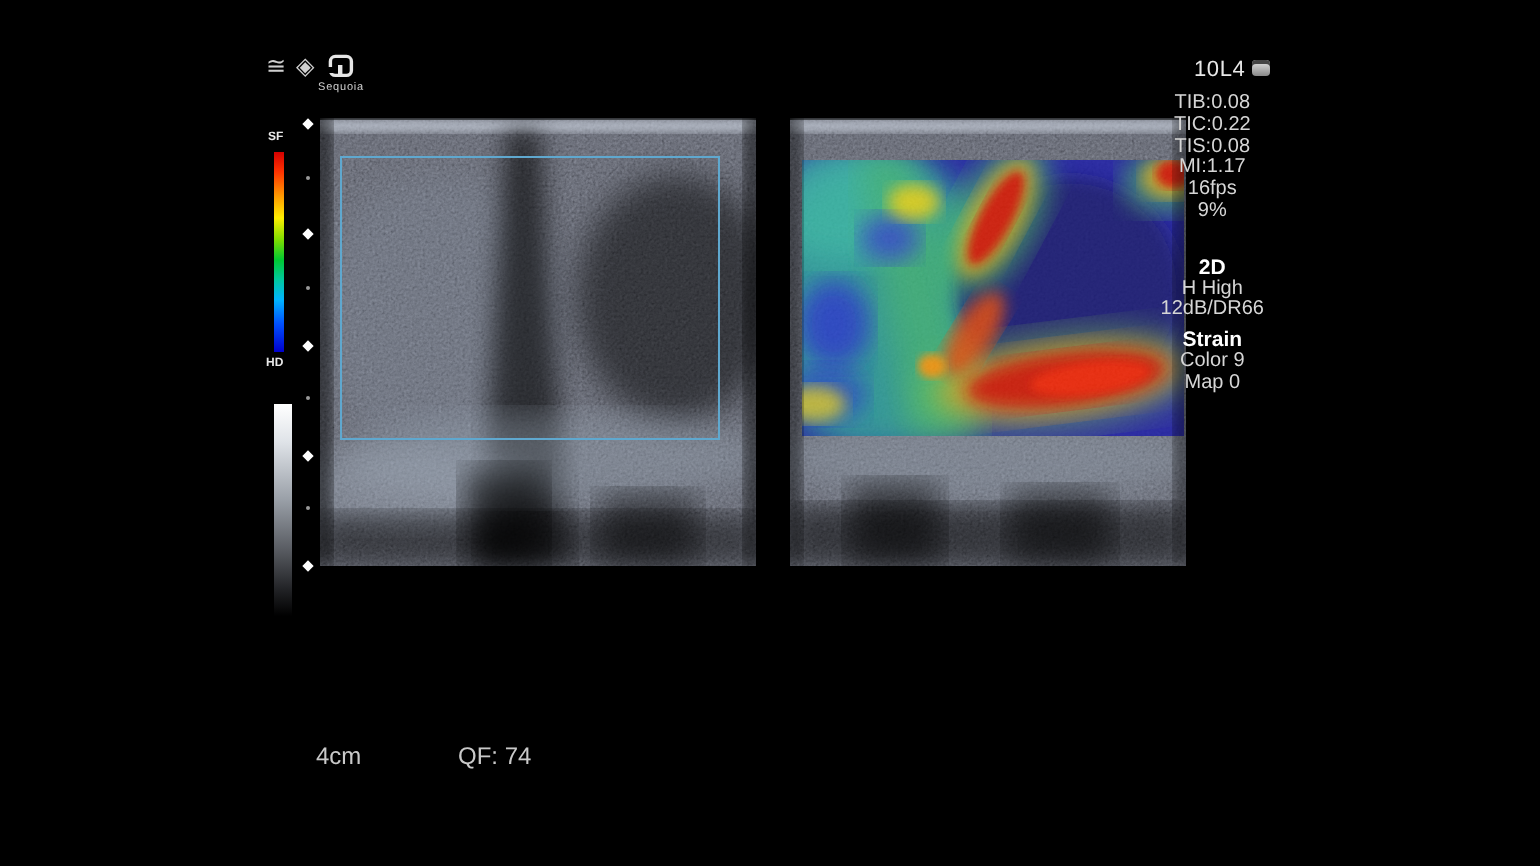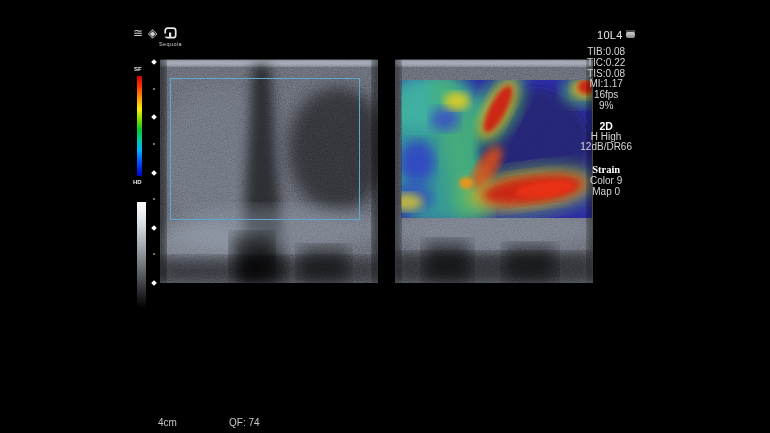--- a/index.html
+++ b/index.html
@@ -8,36 +8,36 @@
   .abs{position:absolute;}
   
   .hdr-icon{color:#cfcfcf;font-size:12px;line-height:12px;}
   .logo-word{font-size:5.5px;color:#cfcfcf;letter-spacing:.4px;}
   .transducer{font-size:11px;color:#e8e8e8;letter-spacing:.3px;}
   .probe-icon{width:9px;height:8px;border-radius:2px;background:linear-gradient(#e8e8e8,#888);
               box-shadow:inset 0 2px 0 #444;}
   
   .info{right:138px;top:47px;text-align:center;font-size:10px;line-height:10.8px;color:#d6d6d6;z-index:5;}
   .info .b{font-weight:bold;color:#fff;font-size:10.5px;}
-  .gap1{margin-top:9px;} .gap2{margin-top:12px;font-family:Liberation Serif, serif;}
+  .gap1{margin-top:17px;} .gap2{margin-top:4px;}
   
   .cbar-label{font-size:6px;color:#e8e8e8;font-weight:bold;}
   .strain-bar{left:137px;top:76px;width:5px;height:100px;
       background:linear-gradient(#d40000 0%,#ff3300 10%,#ff9900 22%,#ffee00 33%,#7ddd00 44%,
                  #00c832 54%,#00c8a0 64%,#00b4ff 74%,#0050ff 86%,#0000cc 100%);}
   .gray-bar{left:137px;top:202px;width:9px;height:106px;
       background:linear-gradient(#ffffff 0%,#dfe3e8 18%,#9aa0a8 45%,#55585e 70%,#202124 88%,#000 100%);}
   
   .ruler{left:149px;top:57px;width:10px;height:230px;}
   .tick-d{position:absolute;width:4px;height:4px;background:#fff;transform:rotate(45deg);left:3px;}
   .tick-s{position:absolute;width:2px;height:2px;background:#9a9a9a;border-radius:50%;left:4px;}
   
   .img-frame{overflow:hidden;background:#000;}
   .roi-box{left:170px;top:78px;width:188px;height:140px;border:1px solid #5fa8cf;z-index:4;}
-  .footer-txt{font-size:10px;color:#c9c9c9;margin-top:46px;}
+  .footer-txt{font-size:12px;color:#c9c9c9;}
   svg{display:block;}
 </style>
 </head>
 <body>
 
 <div class="screen">
 
   <svg width="0" height="0" style="position:absolute">
     <defs>
       <filter id="speckle" x="0" y="0" width="100%" height="100%">

